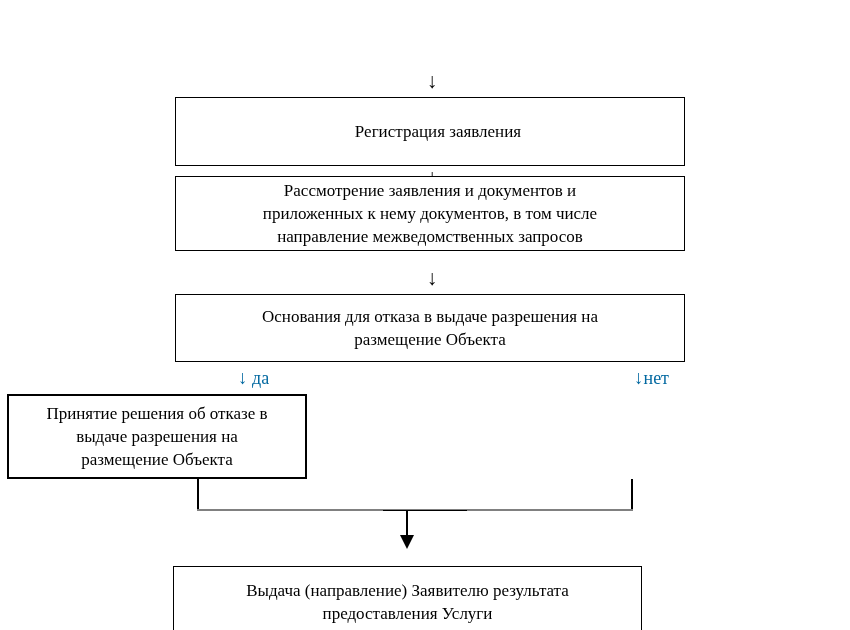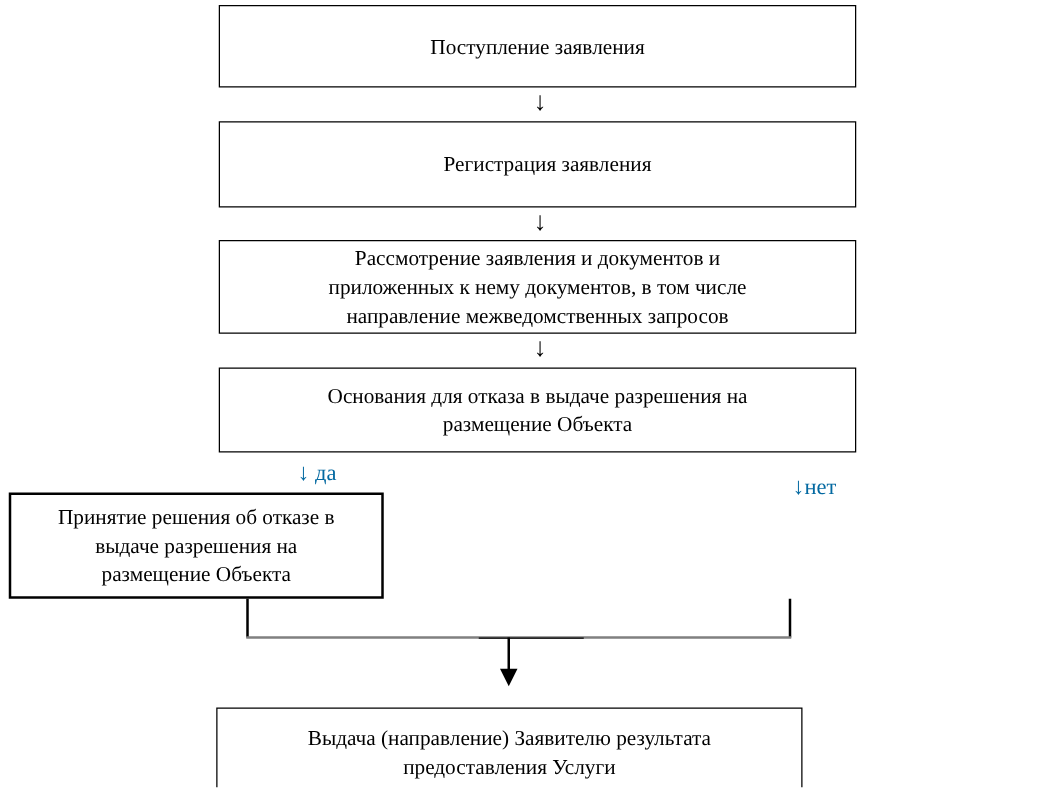--- a/index.html
+++ b/index.html
@@ -55,51 +55,48 @@
     border-left: 7px solid transparent;
     border-right: 7px solid transparent;
     border-top: 14px solid #000000;
   }
 </style>
 </head>
 <body>
 
 <div class="canvas">
 
-  <div class="box" style="left:175px; top:4px; width:510px; height:66px;">
-    <span class="box-text">Поступление заявления</span>
-  </div>
 
   <div class="flow-arrow" style="left:432px; top:71px;">↓</div>
 
   <div class="box" style="left:175px; top:97px; width:510px; height:69px;padding-left:16px;">
     <span class="box-text">Регистрация заявления</span>
   </div>
 
   <div class="flow-arrow" style="left:432px; top:167px;">↓</div>
 
-  <div class="box" style="left:175px; top:192px; width:510px; height:75px;">
+  <div class="box" style="left:175px; top:176px; width:510px; height:75px;">
     <span class="box-text">Рассмотрение заявления и документов и
 приложенных к нему документов, в том числе
 направление межведомственных запросов</span>
   </div>
 
   <div class="flow-arrow" style="left:432px; top:268px;">↓</div>
 
   <div class="box" style="left:175px; top:294px; width:510px; height:68px;align-items:center;">
     <span class="box-text">Основания для отказа в выдаче разрешения на
 размещение Объекта</span>
   </div>
 
   <div class="branch-label" style="left:238px; top:367px;">
     <span class="glyph">↓</span>
     <span>да</span>
   </div>
 
-  <div class="branch-label" style="left:634px; top:378px;">
+  <div class="branch-label" style="left:634px; top:367px;">
     <span class="glyph">↓</span><span>нет</span>
   </div>
 
   <div class="box thick" style="left:7px; top:394px; width:300px; height:85px;">
     <span class="box-text">Принятие решения об отказе в
 выдаче разрешения на
 размещение Объекта</span>
   </div>
 
 

